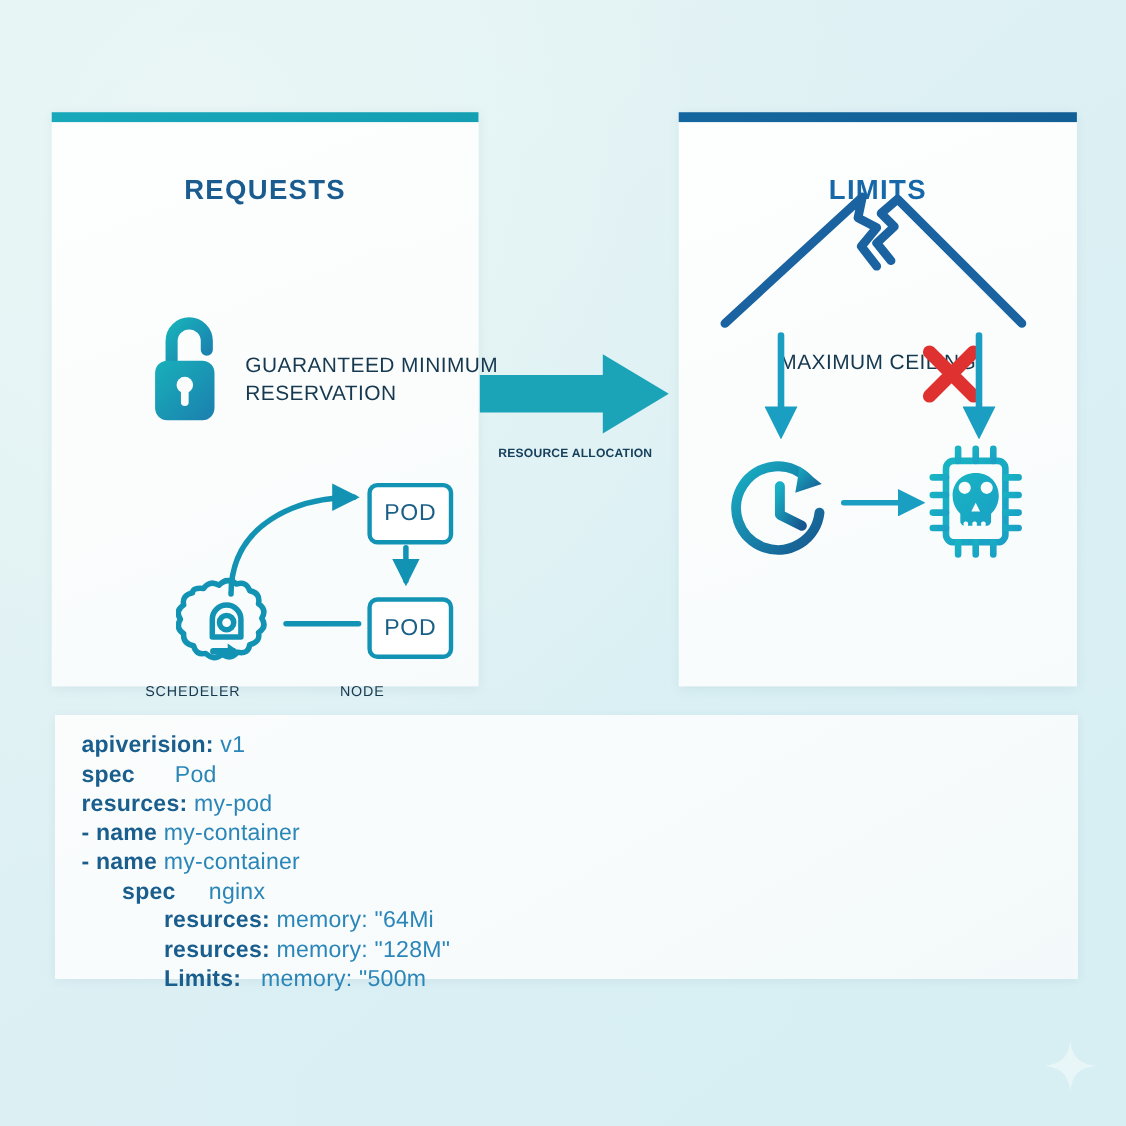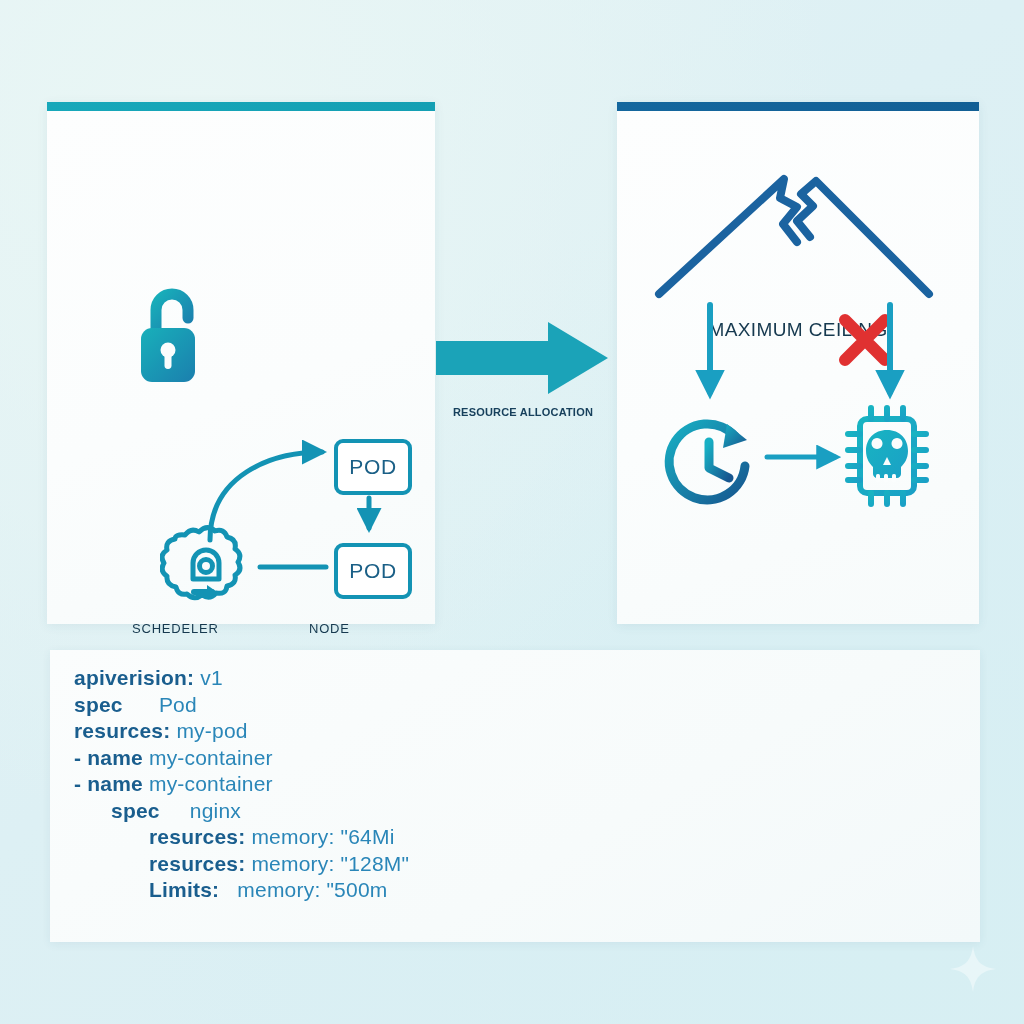--- a/index.html
+++ b/index.html
@@ -75,40 +75,42 @@
     font-size:11px;font-weight:bold;letter-spacing:.2px;color:#17405c;
   }
 
   
   .roof-svg{position:absolute;left:617px;top:102px;width:362px;height:522px;pointer-events:none;}
   .clock-icon{position:absolute;left:657px;top:414px;width:104px;height:104px;}
   .chip-icon{position:absolute;left:838px;top:404px;width:98px;height:104px;}
 
   
   #code-panel{
-    position:absolute;left:50px;top:650px;width:930px;height:292px;
+    position:absolute;left:50px;top:650px;width:930px;height:240px;
     background:linear-gradient(150deg,#fbfdfd 0%,#f7fbfb 60%,#f3f9fa 100%);
     box-shadow:0 2px 9px rgba(40,90,110,.07);
   }
   .code-line{
     position:absolute;white-space:pre;font-size:21px;letter-spacing:.2px;
     font-family:"Liberation Sans","DejaVu Sans",sans-serif;
   }
   .code-line .k{font-weight:bold;color:#1a5e8e;}
   .code-line .v{color:#2a86b8;}
 </style>
 </head>
 <body>
 
 <div class="stage">
 
   <div class="panel" id="panel-requests">
     <div class="topbar"></div>
 
-
+    <div class="panel-title">REQUESTS</div>
+
+    <div class="subtitle" id="req-subtitle">GUARANTEED MINIMUM RESERVATION</div>
 
     <svg class="lock-icon" viewBox="0 0 62 104">
       <defs>
         <linearGradient id="lockGrad" x1="0" y1="0" x2="1" y2="1">
           <stop offset="0%" stop-color="#18b0ba"></stop>
           <stop offset="100%" stop-color="#1b7fae"></stop>
         </linearGradient>
       </defs>
       <path d="M17 44 V26 a16 16 0 0 1 32 0 v8" fill="none" stroke="url(#lockGrad)" stroke-width="11" stroke-linecap="round"></path>
       <rect x="2" y="44" width="54" height="54" rx="11" fill="url(#lockGrad)"></rect>
@@ -149,20 +151,21 @@
   </div>
 
   <svg id="resource-arrow" viewBox="0 0 172 76">
     <path d="M0 21 H112 V2 L172 38 L112 74 V55 H0 Z" fill="#1ba3b8"></path>
   </svg>
   <div id="resource-arrow-label">RESOURCE ALLOCATION</div>
 
   <div class="panel" id="panel-limits">
     <div class="topbar"></div>
 
+    <div class="panel-title">LIMITS</div>
 
     <div class="subtitle" id="lim-subtitle"><span>MAXIMUM CEILING</span></div>
 
   </div>
 
   <svg class="roof-svg" viewBox="0 0 362 522">
     <defs>
       <marker id="arrTeal2" viewBox="0 0 10 10" refX="7.5" refY="5" markerWidth="5" markerHeight="5" orient="auto-start-reverse">
         <path d="M0 0 L10 5 L0 10 z" fill="#1a9fc2"></path>
       </marker>

